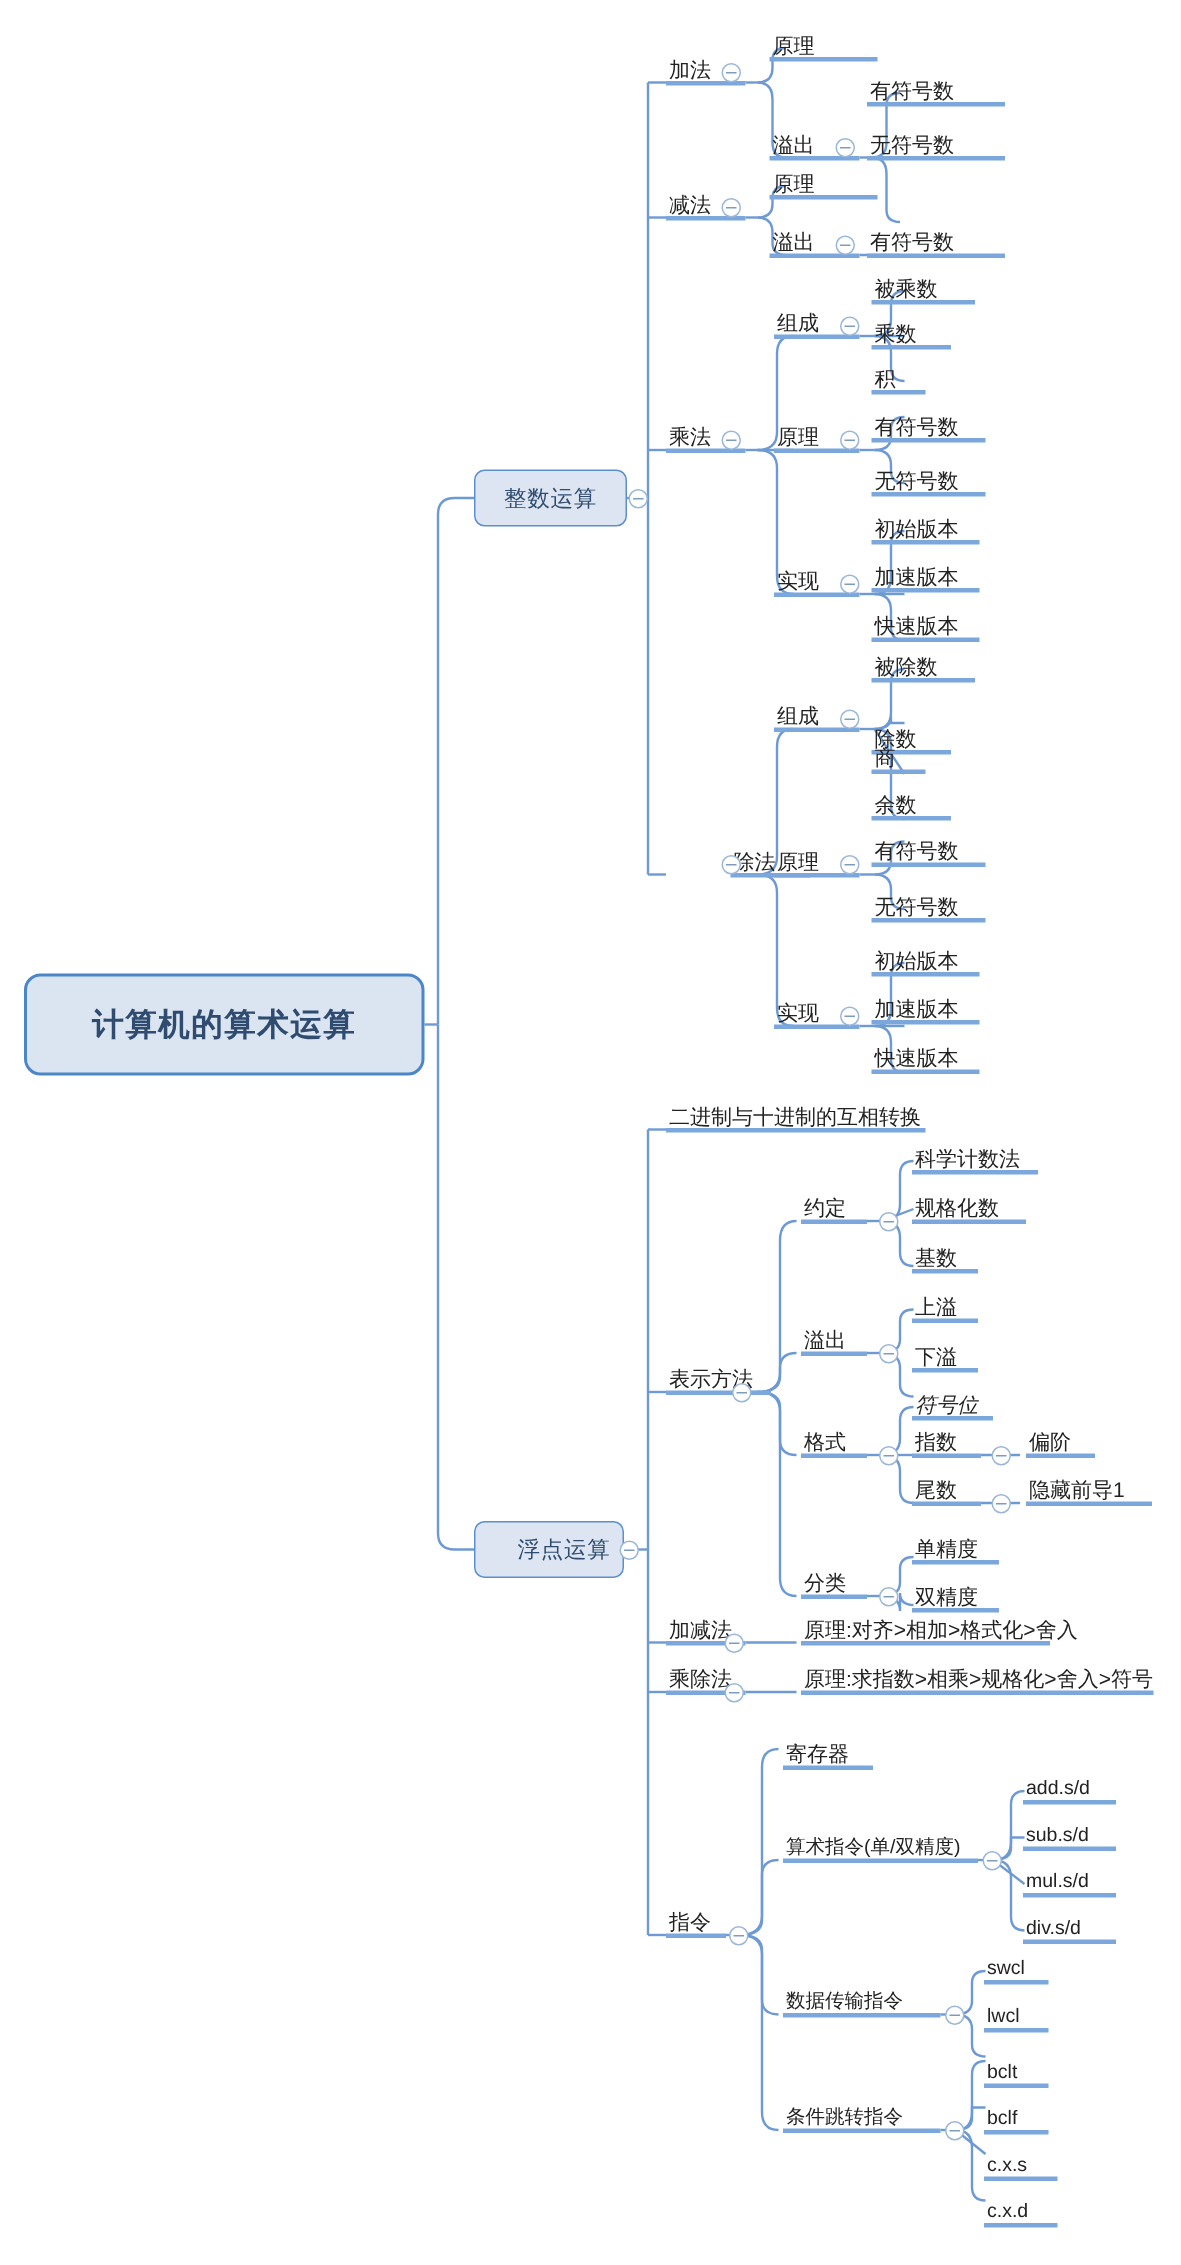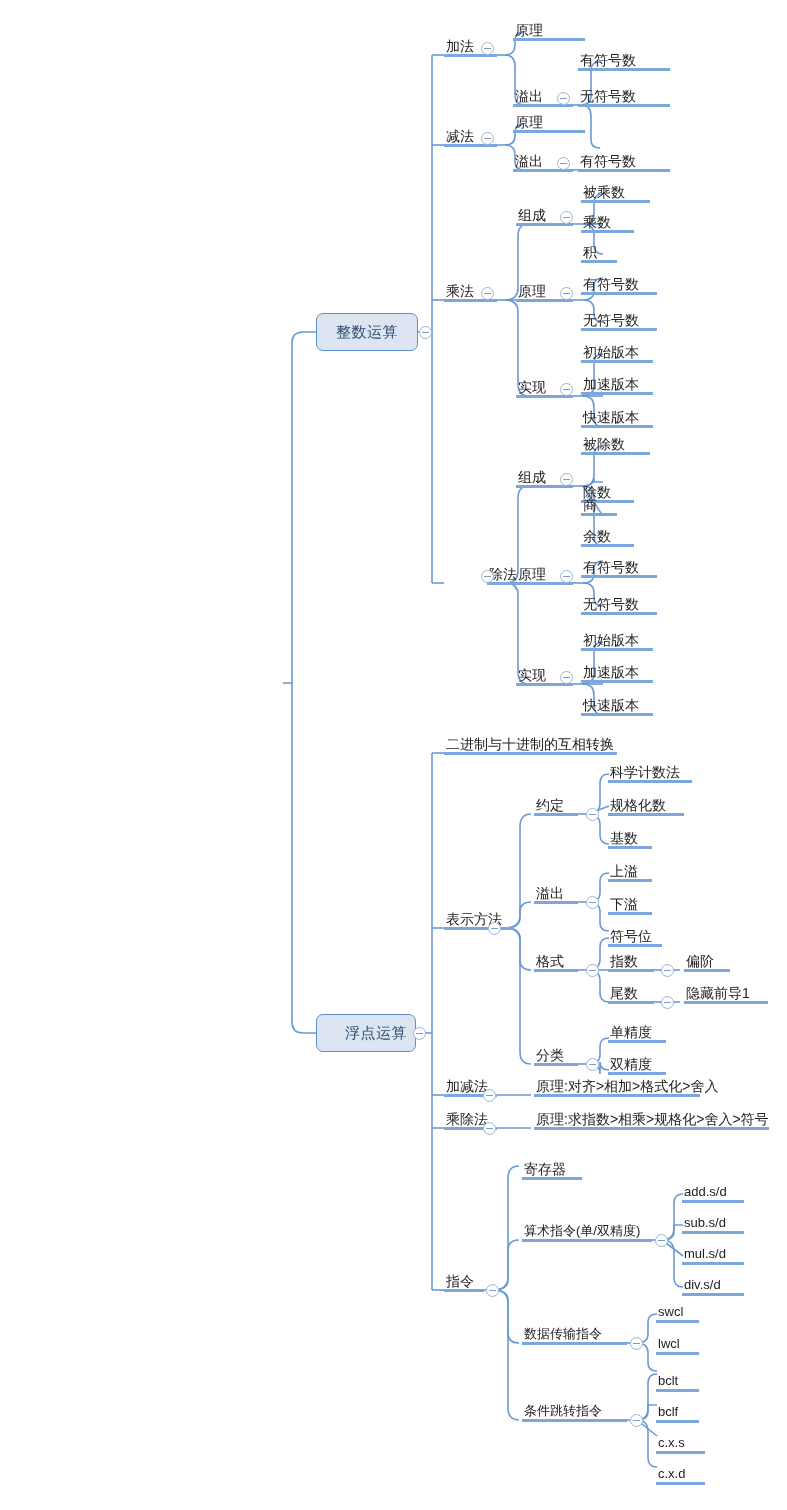--- a/index.html
+++ b/index.html
@@ -204,20 +204,23 @@
       <path d="M637,1343 Q648,1343 648,1353 L648,1363 Q648,1371 657,1371"></path>
 
       <path d="M627,1420 L637,1420"></path>
       <path d="M637,1420 Q648,1420 648,1408 L648,1383 Q648,1374 657,1374"></path>
       <path d="M637,1420 Q648,1420 648,1412 L648,1405 Q648,1405 657,1405"></path>
       <path d="M637,1420 L657,1436"></path>
       <path d="M637,1420 Q648,1420 648,1432 L648,1458 Q648,1467 657,1467"></path>
     </g>
   </svg>
 
+  <div class="root-node" style="left:16px;top:649px;width:267px;height:68px;">
+    <span>计算机的算术运算</span>
+  </div>
 
   <div class="box-node" style="left:316px;top:313px;width:102px;height:38px;">
     <span>整数运算</span>
   </div>
   <div class="toggle" style="left:419px;top:326px;"></div>
 
   <div class="box-node" style="left:316px;top:1014px;width:100px;height:38px;padding-left:20px;">
     <span>浮点运算</span>
   </div>
   <div class="toggle" style="left:413px;top:1027px;"></div>
@@ -380,21 +383,21 @@
     <span class="lbl">上溢</span>
   </div>
   <div class="t-node" style="left:608px;top:895px;width:44px;">
     <span class="lbl">下溢</span>
   </div>
 
   <div class="t-node" style="left:534px;top:952px;width:44px;">
     <span class="lbl">格式</span>
   </div>
   <div class="toggle" style="left:586px;top:964px;"></div>
-  <div class="t-node" style="left:608px;top:927px;width:54px;">
+  <div class="t-node" style="left:608px;top:927px;width:54px;font-style:italic;">
     <span class="lbl">符号位</span>
   </div>
   <div class="t-node" style="left:608px;top:952px;width:46px;">
     <span class="lbl">指数</span>
   </div>
   <div class="toggle" style="left:661px;top:964px;"></div>
   <div class="t-node" style="left:684px;top:952px;width:46px;">
     <span class="lbl">偏阶</span>
   </div>
   <div class="t-node" style="left:608px;top:984px;width:46px;">

